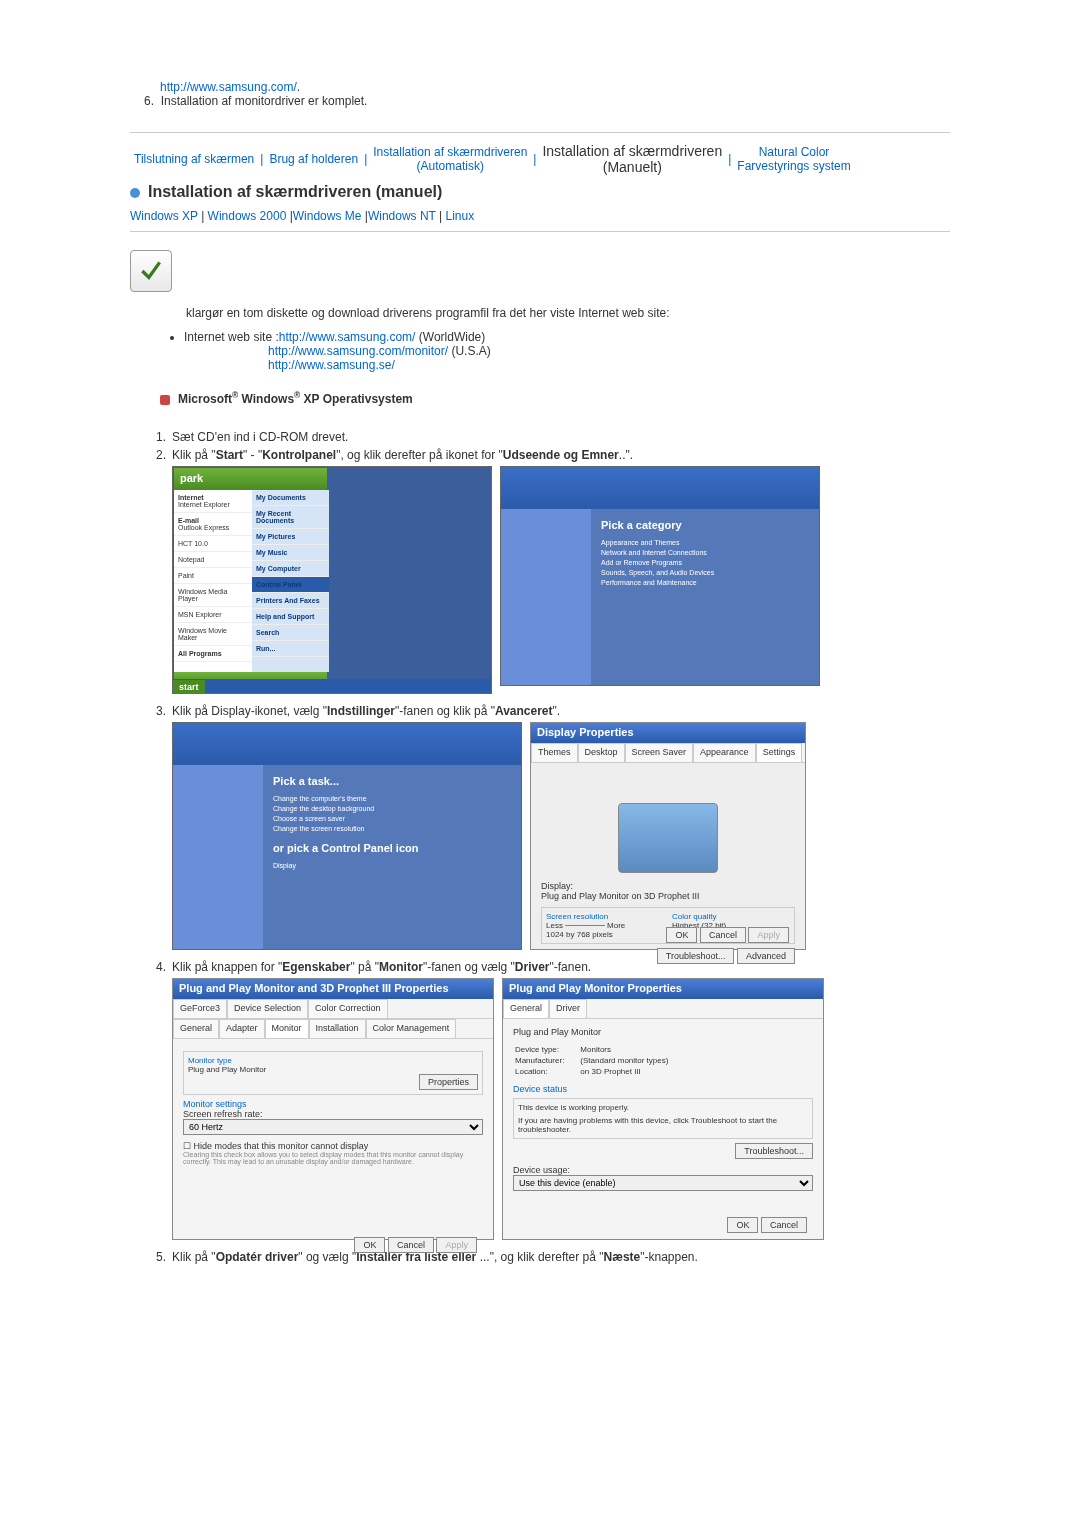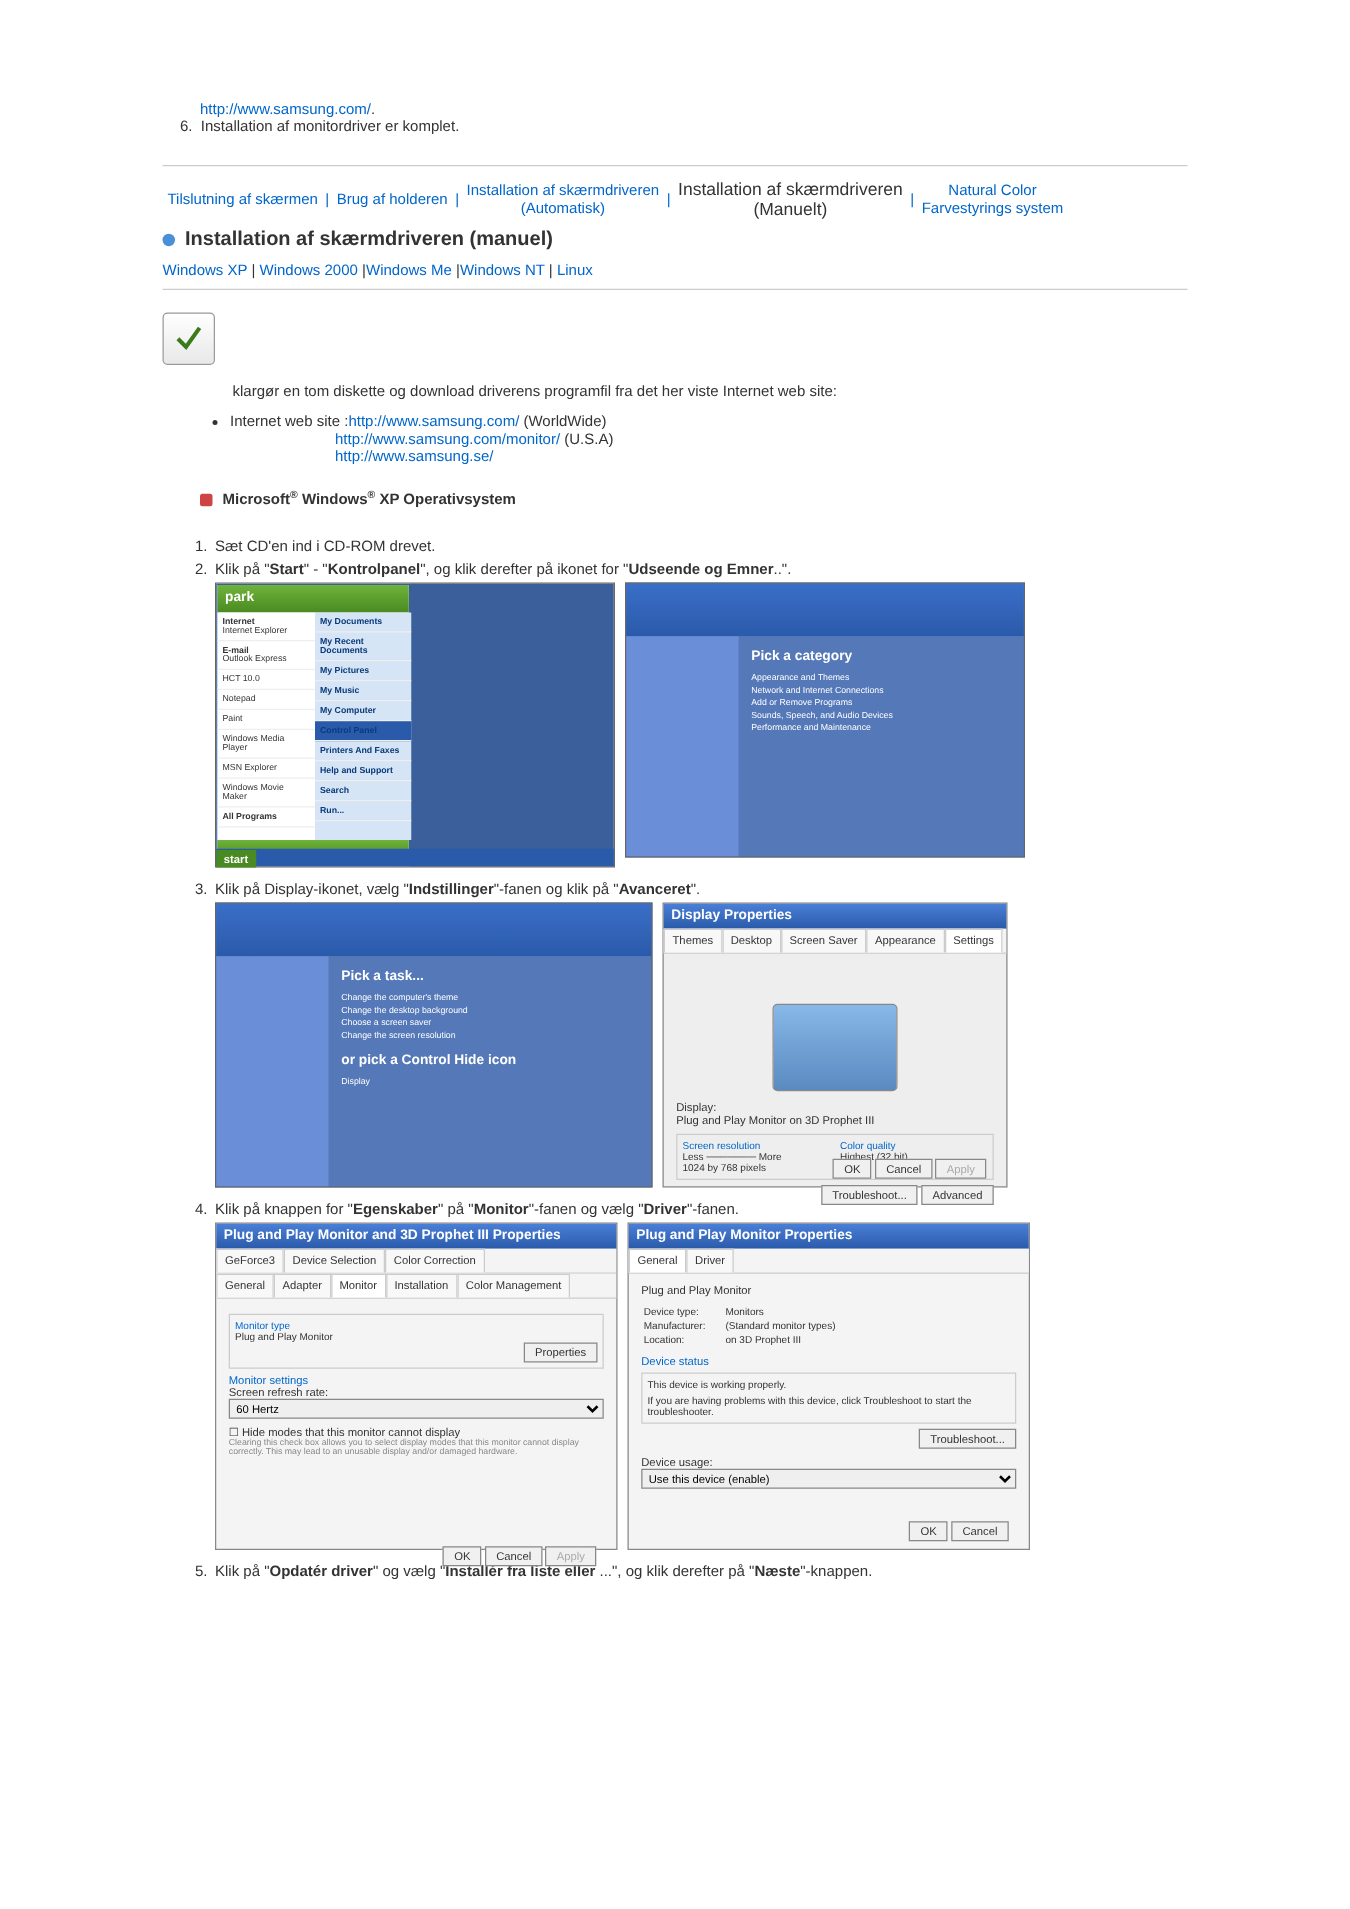--- a/index.html
+++ b/index.html
@@ -234,21 +234,21 @@
 <div class="img-row">
   <div class="faux-img cp img2a" style="position:relative">
     <div class="cp-hdr"></div>
     <div class="cp-side"></div>
     <div class="cp-main">
       <div class="cp-title">Pick a task...</div>
       <div class="cp-cat">Change the computer's theme</div>
       <div class="cp-cat">Change the desktop background</div>
       <div class="cp-cat">Choose a screen saver</div>
       <div class="cp-cat">Change the screen resolution</div>
-      <div class="cp-title" style="margin-top:10px">or pick a Control Hide icon</div>
+      <div class="cp-title" style="margin-top:10px">or pick a Control Panel icon</div>
       <div class="cp-cat">Display</div>
     </div>
   </div>
   <div class="img2b">
     <div class="dlg-hdr">Display Properties</div>
     <div class="tabs-bar">
       <div class="tabx">Themes</div>
       <div class="tabx">Desktop</div>
       <div class="tabx">Screen Saver</div>
       <div class="tabx">Appearance</div>

